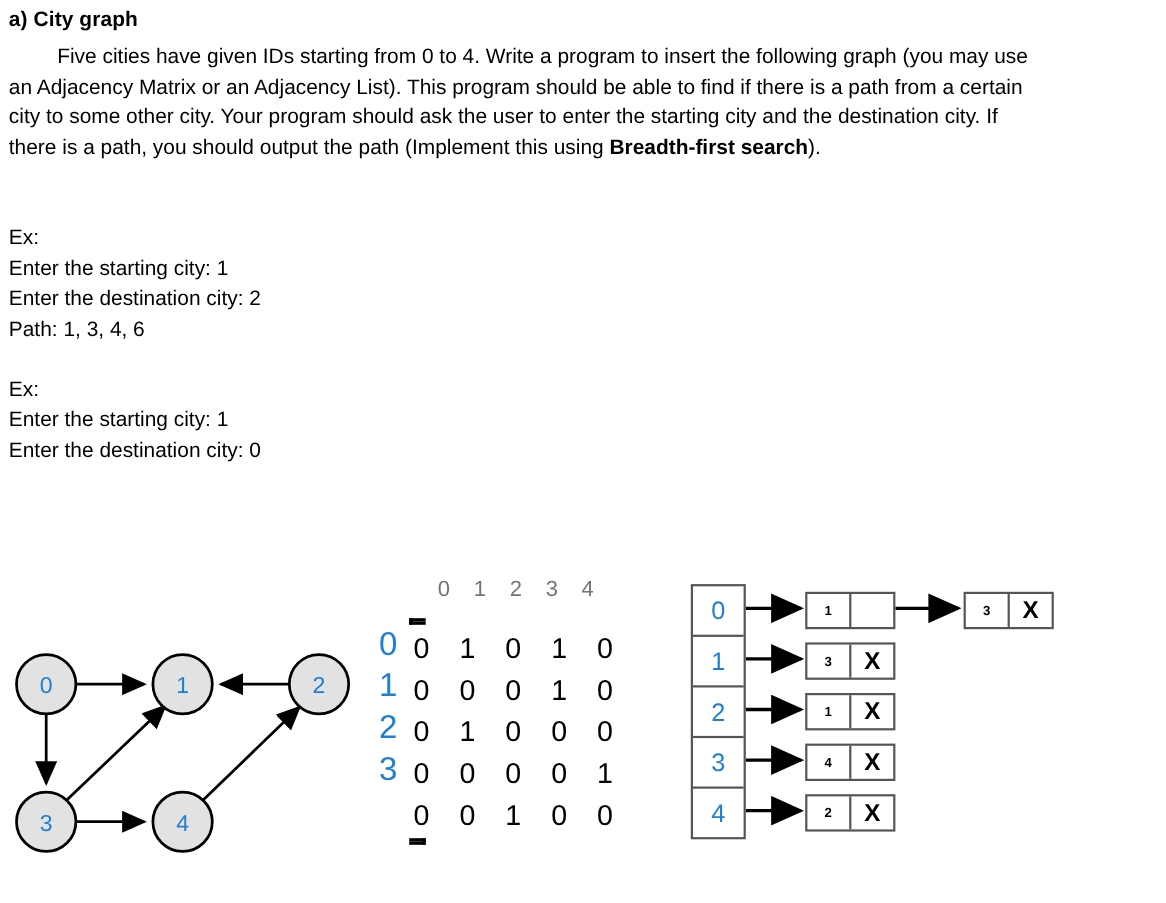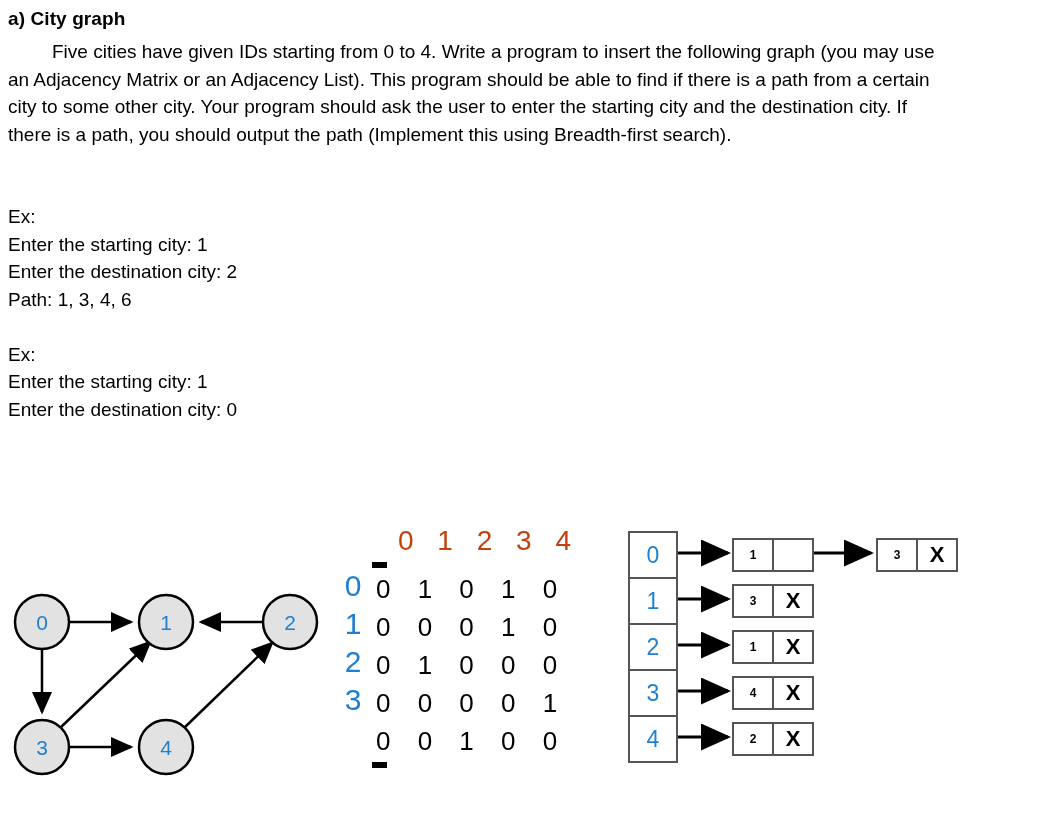--- a/index.html
+++ b/index.html
@@ -35,21 +35,21 @@
     top: 38px;
     width: 940px;
     font-size: 19px;
     line-height: 27.5px;
   }
   .body-text .indent {
     display: inline-block;
     width: 44px;
   }
   .body-text b {
-    font-weight: normal;
+    font-weight: bold;
   }
   .examples {
     position: absolute;
     left: 8px;
     top: 203px;
     font-size: 19px;
     line-height: 27.5px;
   }
   .ex-block {
     margin-bottom: 27.5px;
@@ -74,22 +74,22 @@
   
   .matrix {
     position: absolute;
     left: 340px;
     top: 20px;
   }
   .matrix-coltop {
     position: absolute;
     left: 58px;
     top: 0px;
-    font-size: 28px;
-    color: #c2410c;
+    font-size: 20px;
+    color: #737373;
     letter-spacing: 8px;
     white-space: pre;
   }
   .matrix-rows {
     position: absolute;
     left: 0px;
     top: 37px;
     display: flex;
     flex-direction: row;
   }

